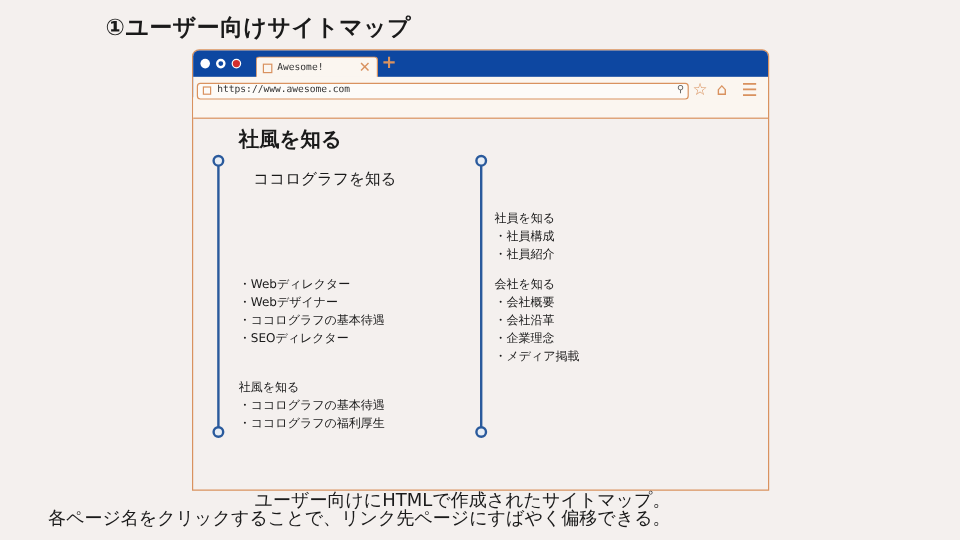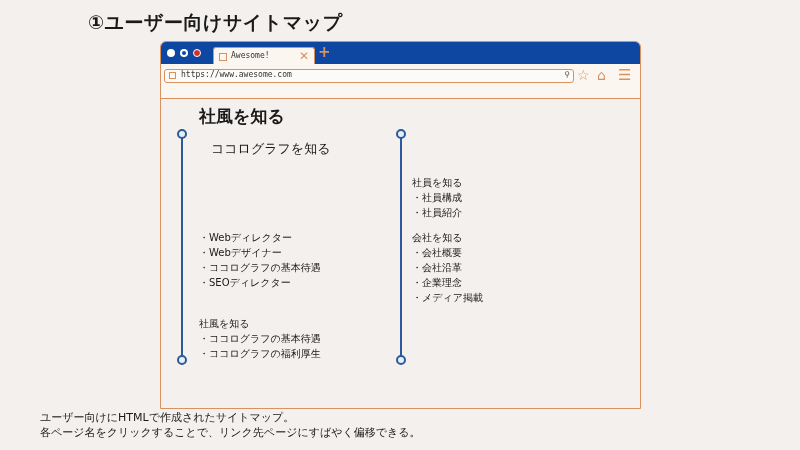--- a/index.html
+++ b/index.html
@@ -99,21 +99,21 @@
   }
   .group { position: absolute; font-size: 10px; line-height: 15px; }
   .group .item { display: block; }
   .g-corp { left: 38px; top: 83px; }
   .g-creative { left: 38px; top: 141px; }
   .g-culture { left: 38px; top: 227px; }
   .g-staff { left: 251px; top: 86px; }
   .g-company { left: 251px; top: 141px; }
 
   .caption {
-    position: absolute; left: 40px; top: 410px; font-size: 11px; line-height: 15px;
+    position: absolute; left: 40px; top: 410px; font-size: 15px; line-height: 15px; text-align: right;
   }
 </style>
 </head>
 <body>
 
 <div class="slide-title">①ユーザー向けサイトマップ</div>
 
 <div class="browser">
   <div class="titlebar">
     <span class="dot d1"></span>

